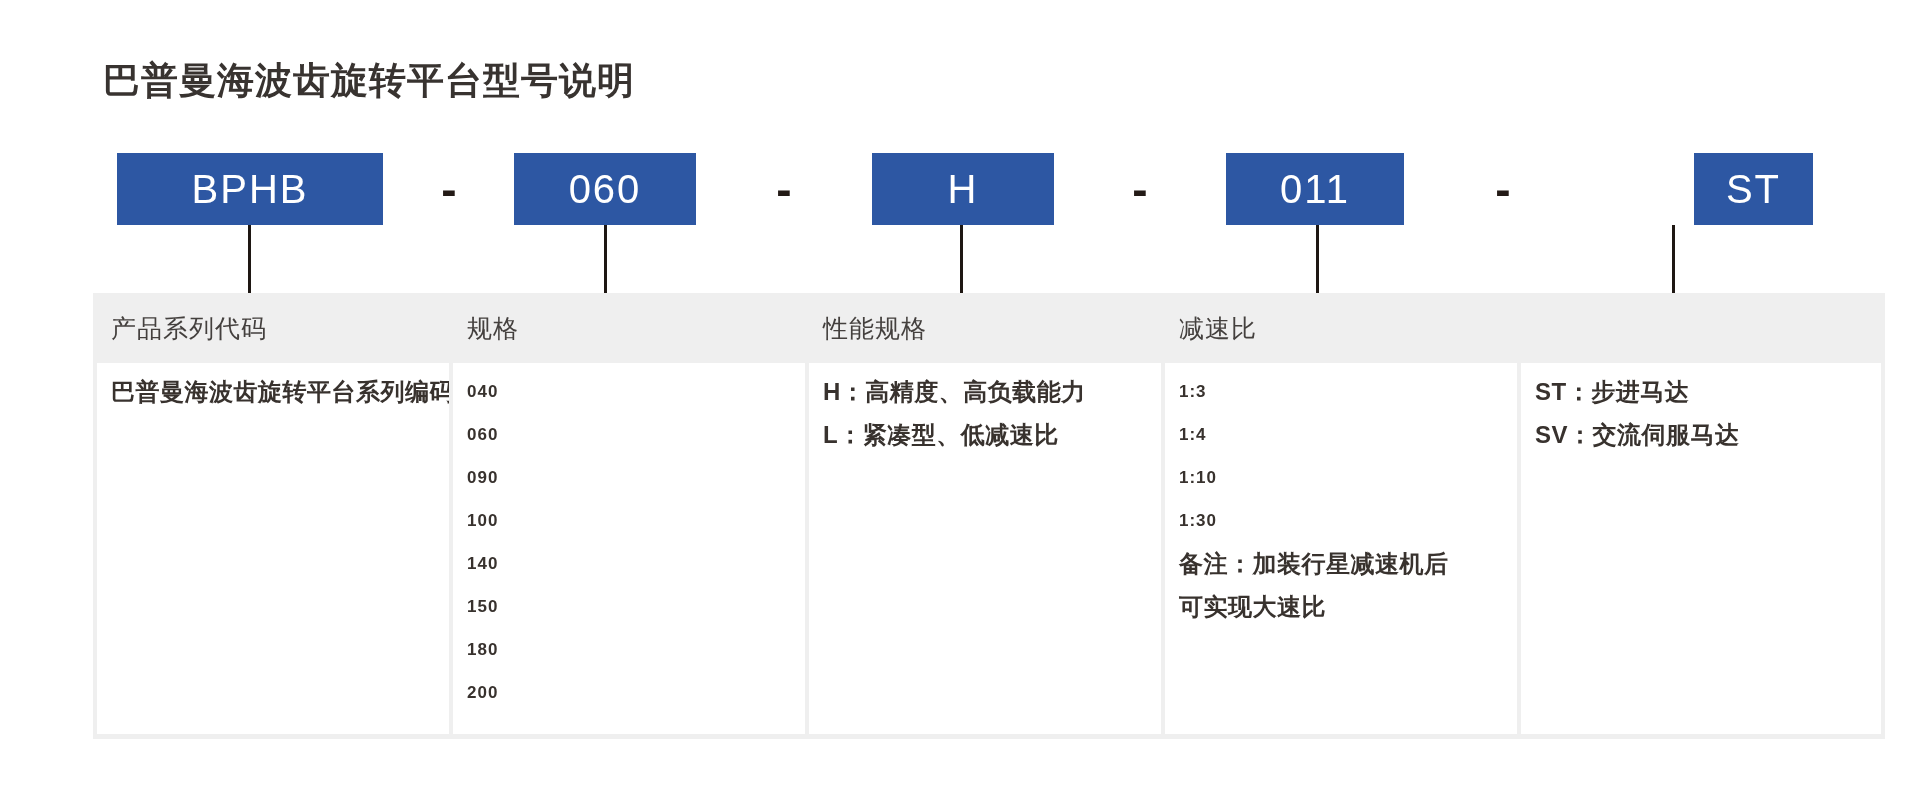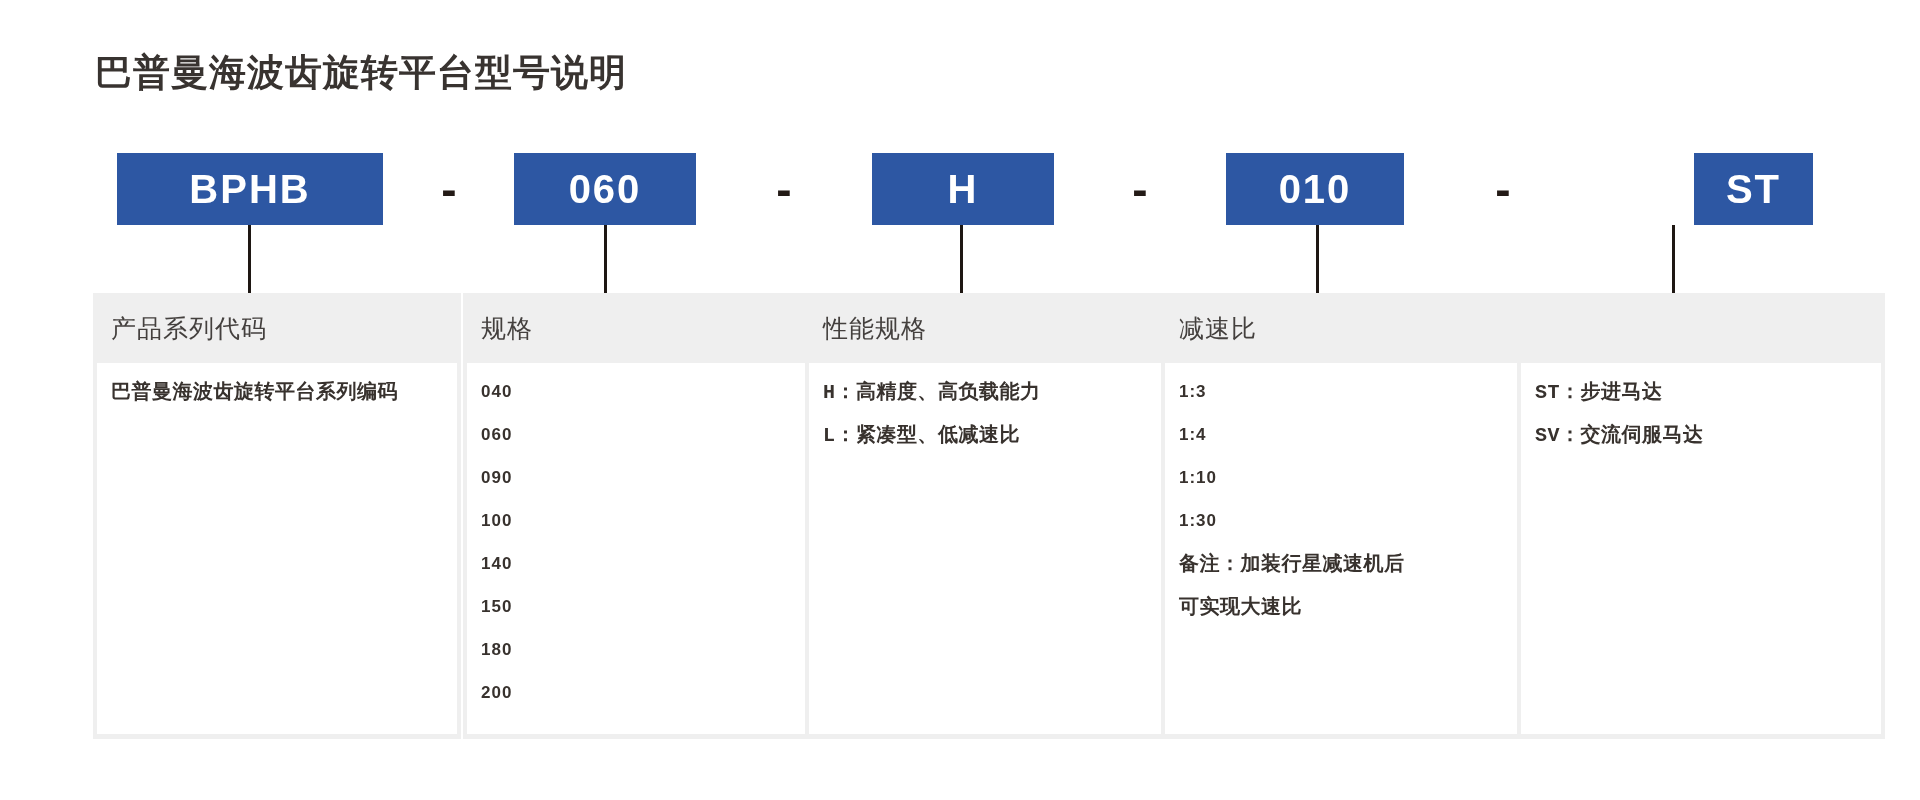--- a/index.html
+++ b/index.html
@@ -1,30 +1,30 @@
 <!DOCTYPE html>
 <html><head>
 <meta charset="utf-8">
 <style>
   html,body{margin:0;padding:0;background:#ffffff;}
   .stage{
     position:relative;width:1920px;height:800px;background:#ffffff;overflow:hidden;
     font-family:"Liberation Sans",sans-serif;
   }
   .page-title{
-    position:absolute;left:95px;top:48px;margin:0;
+    position:absolute;left:95px;top:48px;margin:8px;
     font-size:37px;font-weight:bold;color:#383330;letter-spacing:1px;
   }
   
   .seg{
     position:absolute;top:153px;height:72px;background:#2d57a3;
     display:flex;align-items:center;justify-content:center;
   }
   .seg span{
-    color:#ffffff;font-size:40px;font-weight:bold;letter-spacing:2px;line-height:1;
+    color:#ffffff;font-size:40px;font-weight:normal;letter-spacing:2px;line-height:1;
   }
   .seg0{left:117px;width:266px;}
   .seg1{left:514px;width:182px;}
   .seg2{left:872px;width:182px;}
   .seg3{left:1226px;width:178px;}
   .seg4{left:1694px;width:119px;}
   
   .dash{
     position:absolute;top:178px;width:26px;height:22px;
     color:#231a16;font-size:46px;font-weight:bold;line-height:22px;text-align:center;
@@ -40,38 +40,38 @@
   .conn0{left:248px;}
   .conn1{left:604px;}
   .conn2{left:960px;}
   .conn3{left:1316px;}
   .conn4{left:1672px;}
   
   .card{
     position:absolute;top:293px;width:368px;height:446px;background:#efefef;
   }
   .card0{left:93px;}
-  .card1{left:449px;margin-left:14px;}
+  .card1{left:449px;}
   .card2{left:805px;}
   .card3{left:1161px;}
   .card4{left:1517px;}
   .card-header{
     position:absolute;left:0;top:0;right:0;height:70px;
     display:flex;align-items:center;padding-left:18px;box-sizing:border-box;
     font-size:25px;font-weight:normal;color:#44403e;letter-spacing:1px;
   }
   .card-body{
     position:absolute;left:4px;right:4px;top:70px;bottom:5px;
     background:#ffffff;box-sizing:border-box;padding:7px 0 0 14px;overflow:hidden;
   }
   .line{
     height:43px;display:flex;align-items:center;white-space:nowrap;
     font-weight:bold;color:#38322e;
   }
-  .line.cjk{font-size:20px;letter-spacing:0.5px;font-family:Liberation Mono, monospace;}
+  .line.cjk{font-size:24px;letter-spacing:0.5px;}
   .line.num{font-size:17px;letter-spacing:1px;}
 </style>
 </head>
 <body>
 
 <div class="stage">
 
   <h1 class="page-title">巴普曼海波齿旋转平台型号说明</h1>
 
   <div class="seg seg0">
@@ -80,21 +80,21 @@
   <div class="dash dash0">-</div>
   <div class="seg seg1">
     <span>060</span>
   </div>
   <div class="dash dash1">-</div>
   <div class="seg seg2">
     <span>H</span>
   </div>
   <div class="dash dash2">-</div>
   <div class="seg seg3">
-    <span>010</span>
+    <span>011</span>
   </div>
   <div class="dash dash3">-</div>
   <div class="seg seg4">
     <span>ST</span>
   </div>
 
   <div class="connector conn0"></div>
   <div class="connector conn1"></div>
   <div class="connector conn2"></div>
   <div class="connector conn3"></div>

